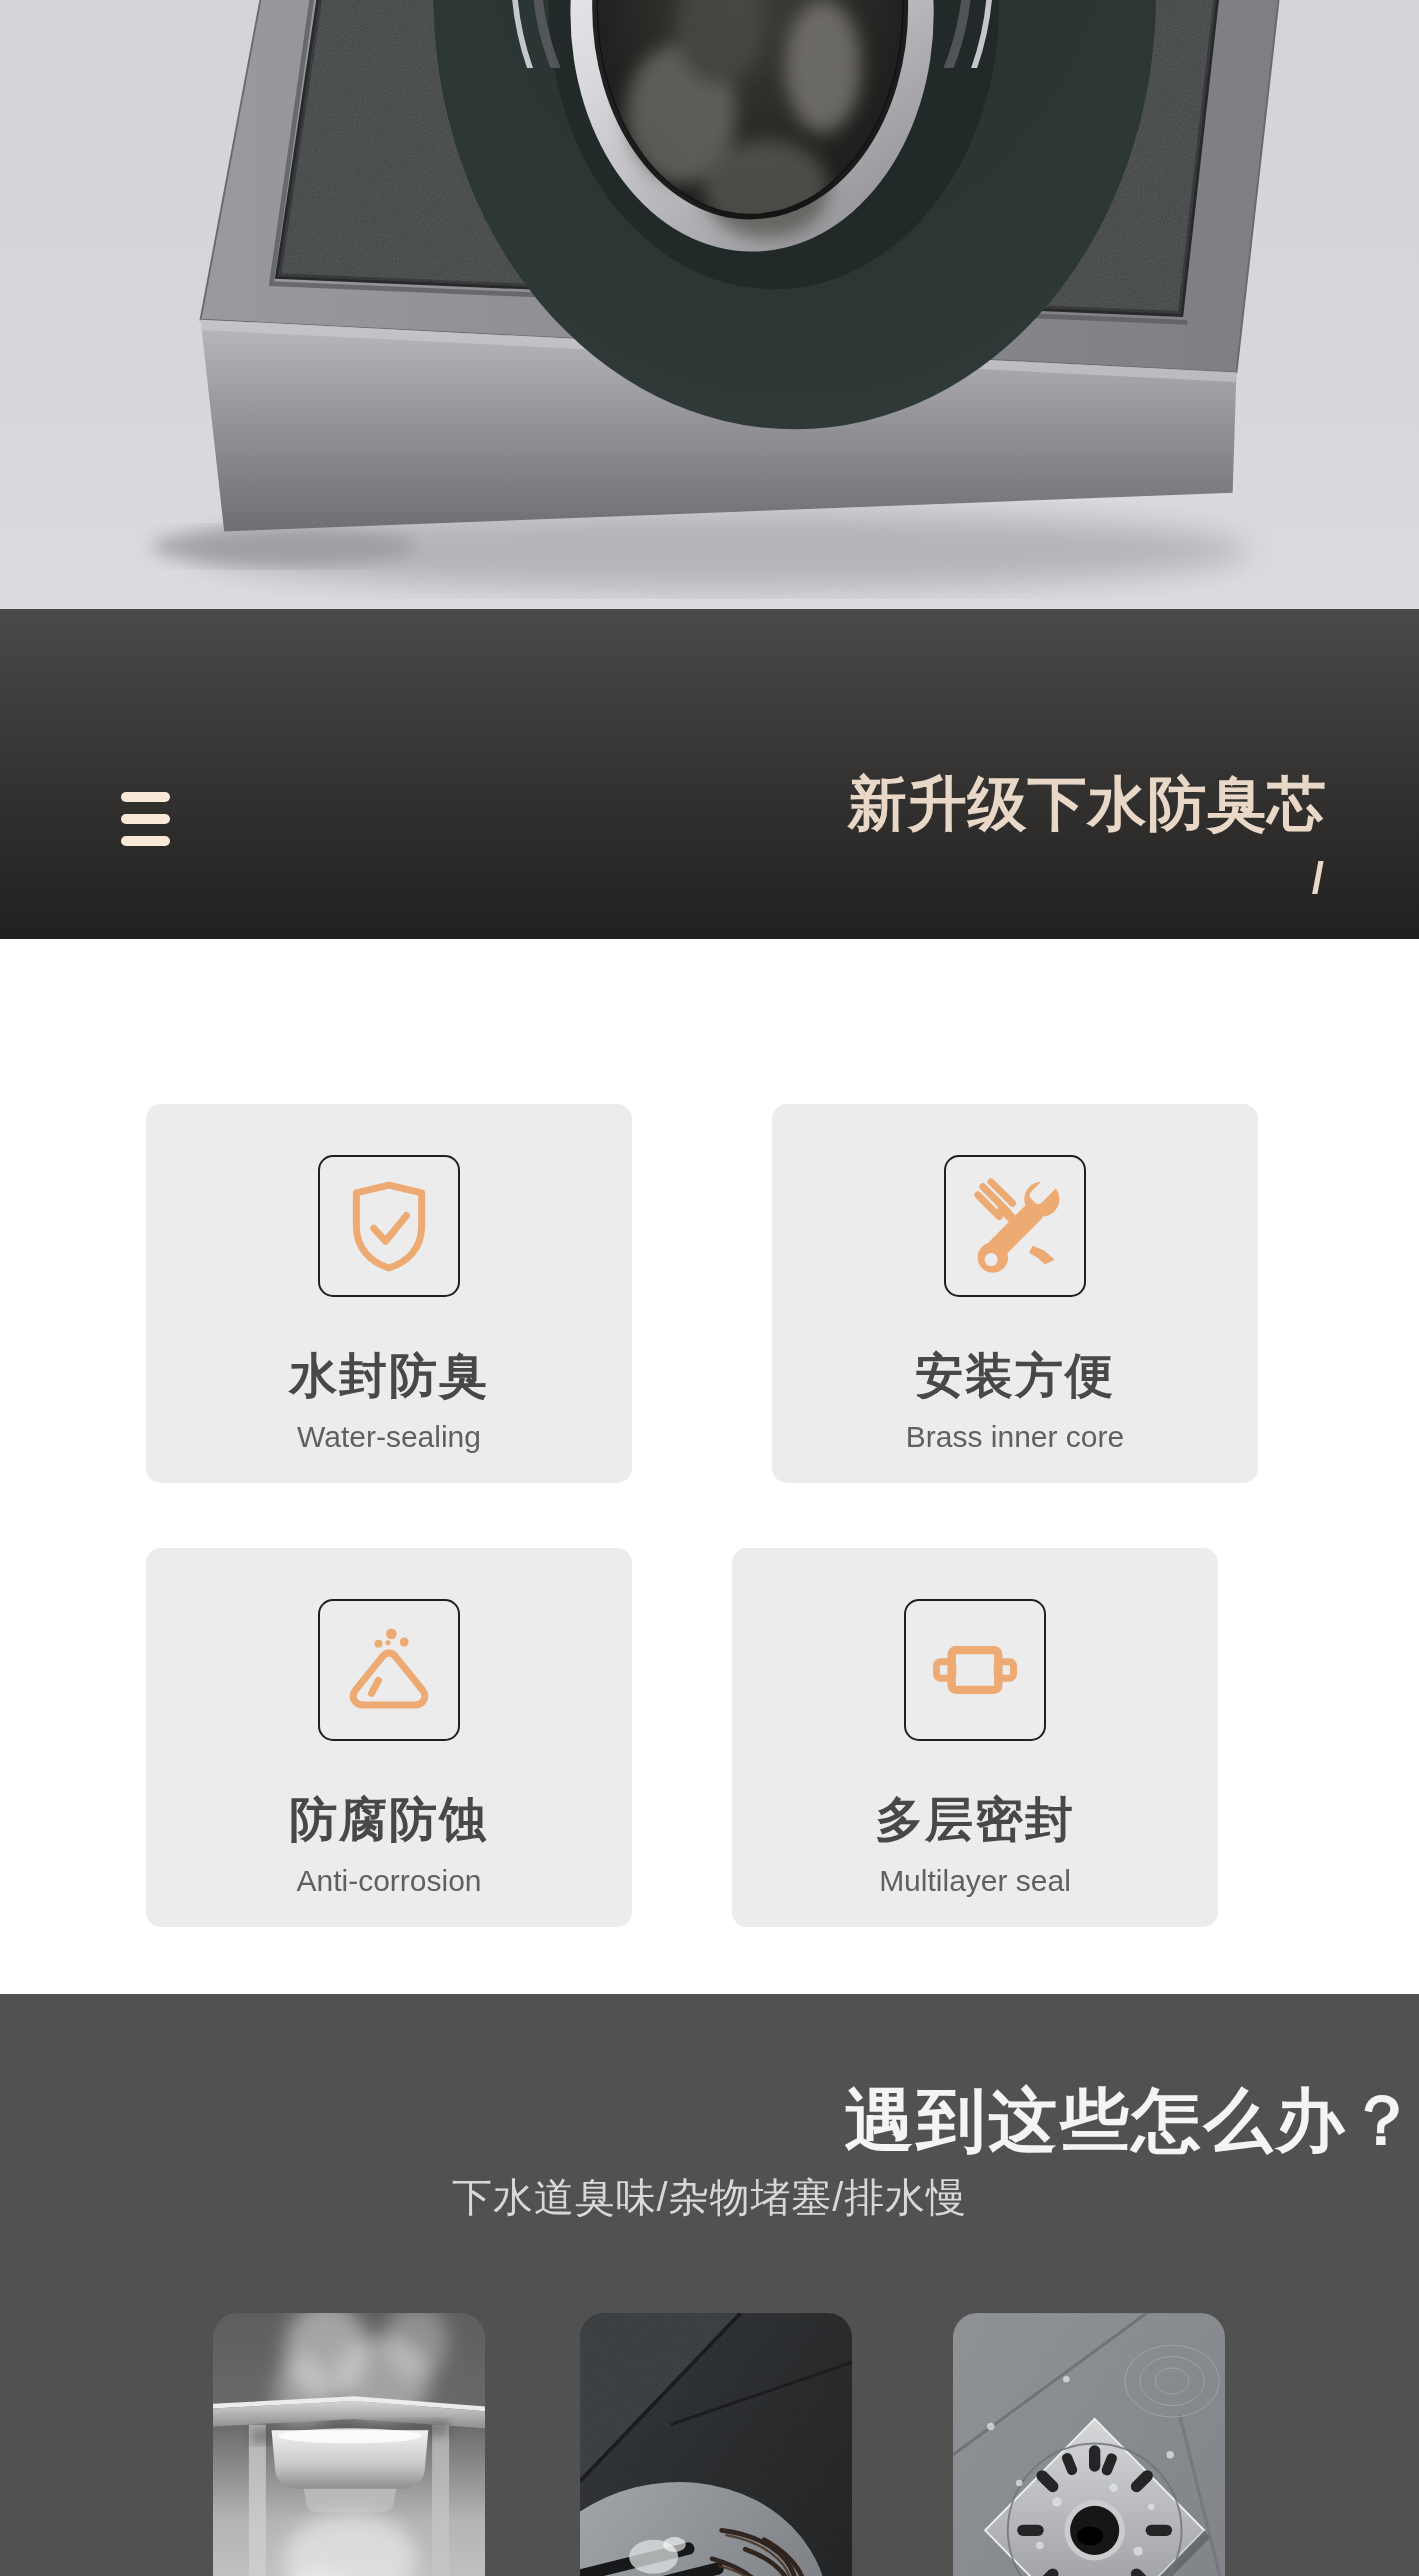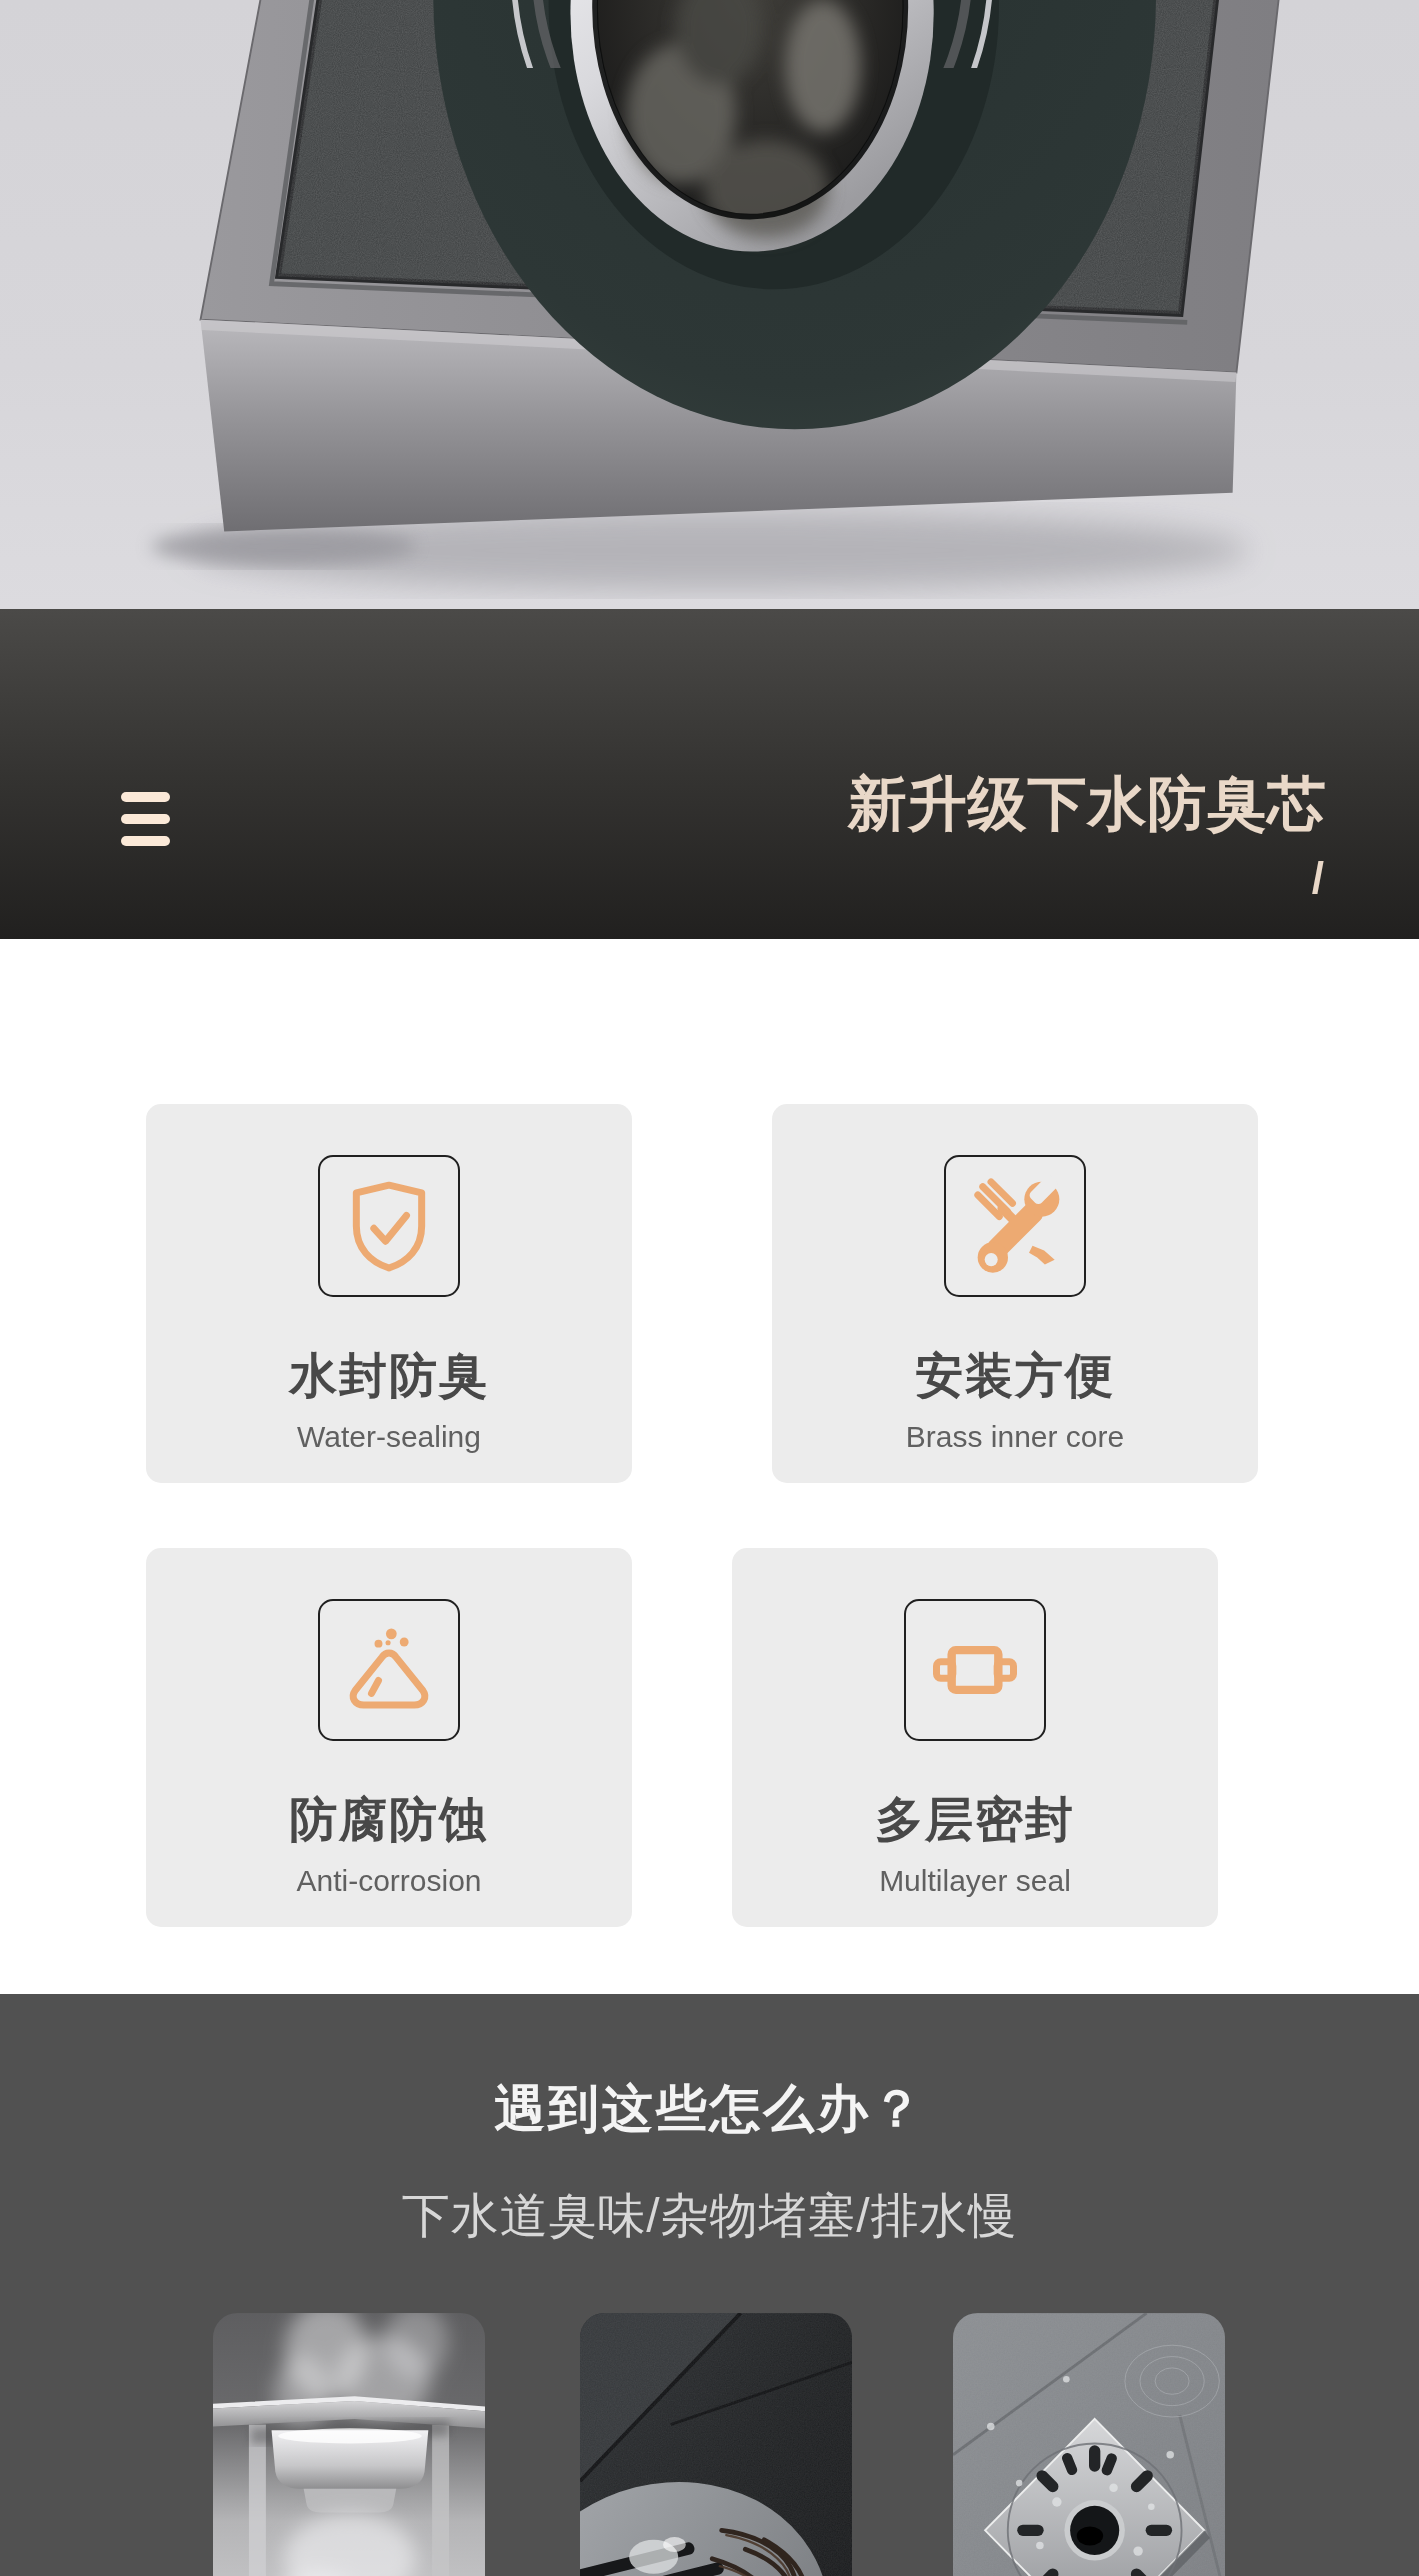--- a/index.html
+++ b/index.html
@@ -31,23 +31,23 @@
   .card.c2{left:772px;top:165px}
   .card.c3{left:146px;top:609px}
   .card.c4{left:732px;top:609px}
   .icon-box{width:142px;height:142px;box-sizing:border-box;margin:51px auto 0;
     border:2.8px solid #202020;border-radius:15px;display:flex;align-items:center;justify-content:center}
   .card-title{margin-top:47px;font-size:48px;font-weight:bold;color:#484848;letter-spacing:1.9px}
   .card-sub{margin-top:12.3px;font-size:30px;color:#606060}
 
   
   .problems{top:1994px;height:582px;background:#515151;overflow:hidden}
-  .p-title{position:absolute;top:81px;width:100%;text-align:center;
-    font-size:51px;font-weight:bold;color:#f4f4f4;letter-spacing:2.8px}
-  .p-sub{position:absolute;top:190px;width:100%;text-align:center;font-size:48px;color:#d8d8d8;letter-spacing:0.9px}
+  .p-title{position:absolute;top:81px;width:100%;text-align:right;
+    font-size:69px;font-weight:bold;color:#f4f4f4;letter-spacing:2.8px}
+  .p-sub{position:absolute;top:176px;width:100%;text-align:center;font-size:40px;color:#d8d8d8;letter-spacing:0.9px}
   .p-img{position:absolute;top:319px;width:272px;height:378px;border-radius:24.6px;overflow:hidden}
   .p-img.i1{left:213px}.p-img.i2{left:580px}.p-img.i3{left:953px}
   .p-img svg{display:block}
 </style>
 </head>
 <body>
 
 <div class="page">
 
   <section class="hero">

